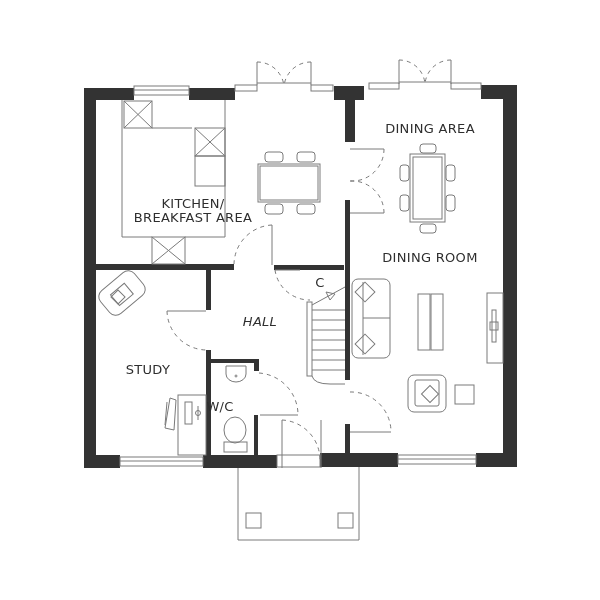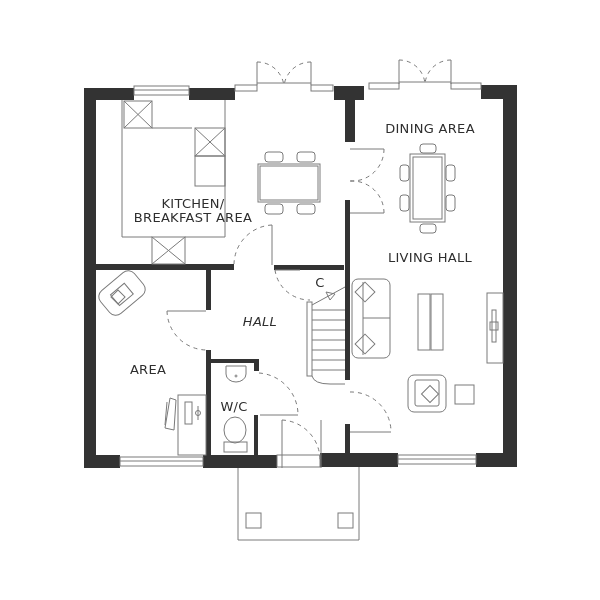--- a/index.html
+++ b/index.html
@@ -172,17 +172,17 @@
     <line x1="312" y1="370" x2="345" y2="370"></line>
     <path d="M312,305 L345,287"></path>
     <path d="M330,300 L326,292 L335,294 Z"></path>
     <path d="M312,376 Q314,384 330,384 L345,384"></path>
   </g>
 </svg>
 
 <div class="lbl" style="left:118px; top:197px; width:150px;text-align:center;">KITCHEN/
 BREAKFAST AREA</div>
 <div class="lbl" style="left:370px; top:122px; width:120px;">DINING AREA</div>
-<div class="lbl" style="left:370px; top:251px; width:120px;">LIVING HALL</div>
+<div class="lbl" style="left:370px; top:251px; width:120px;">DINING ROOM</div>
 <div class="lbl" style="left:230px; top:315px; width:60px;font-style:italic;">HALL</div>
-<div class="lbl" style="left:118px; top:363px; width:60px;">AREA</div>
-<div class="lbl" style="left:214px; top:400px; width:40px;">W/C</div>
+<div class="lbl" style="left:118px; top:363px; width:60px;">STUDY</div>
+<div class="lbl" style="left:200px; top:400px; width:40px;">W/C</div>
 <div class="lbl" style="left:312px; top:276px; width:16px;">C</div>
 
 </body></html>

